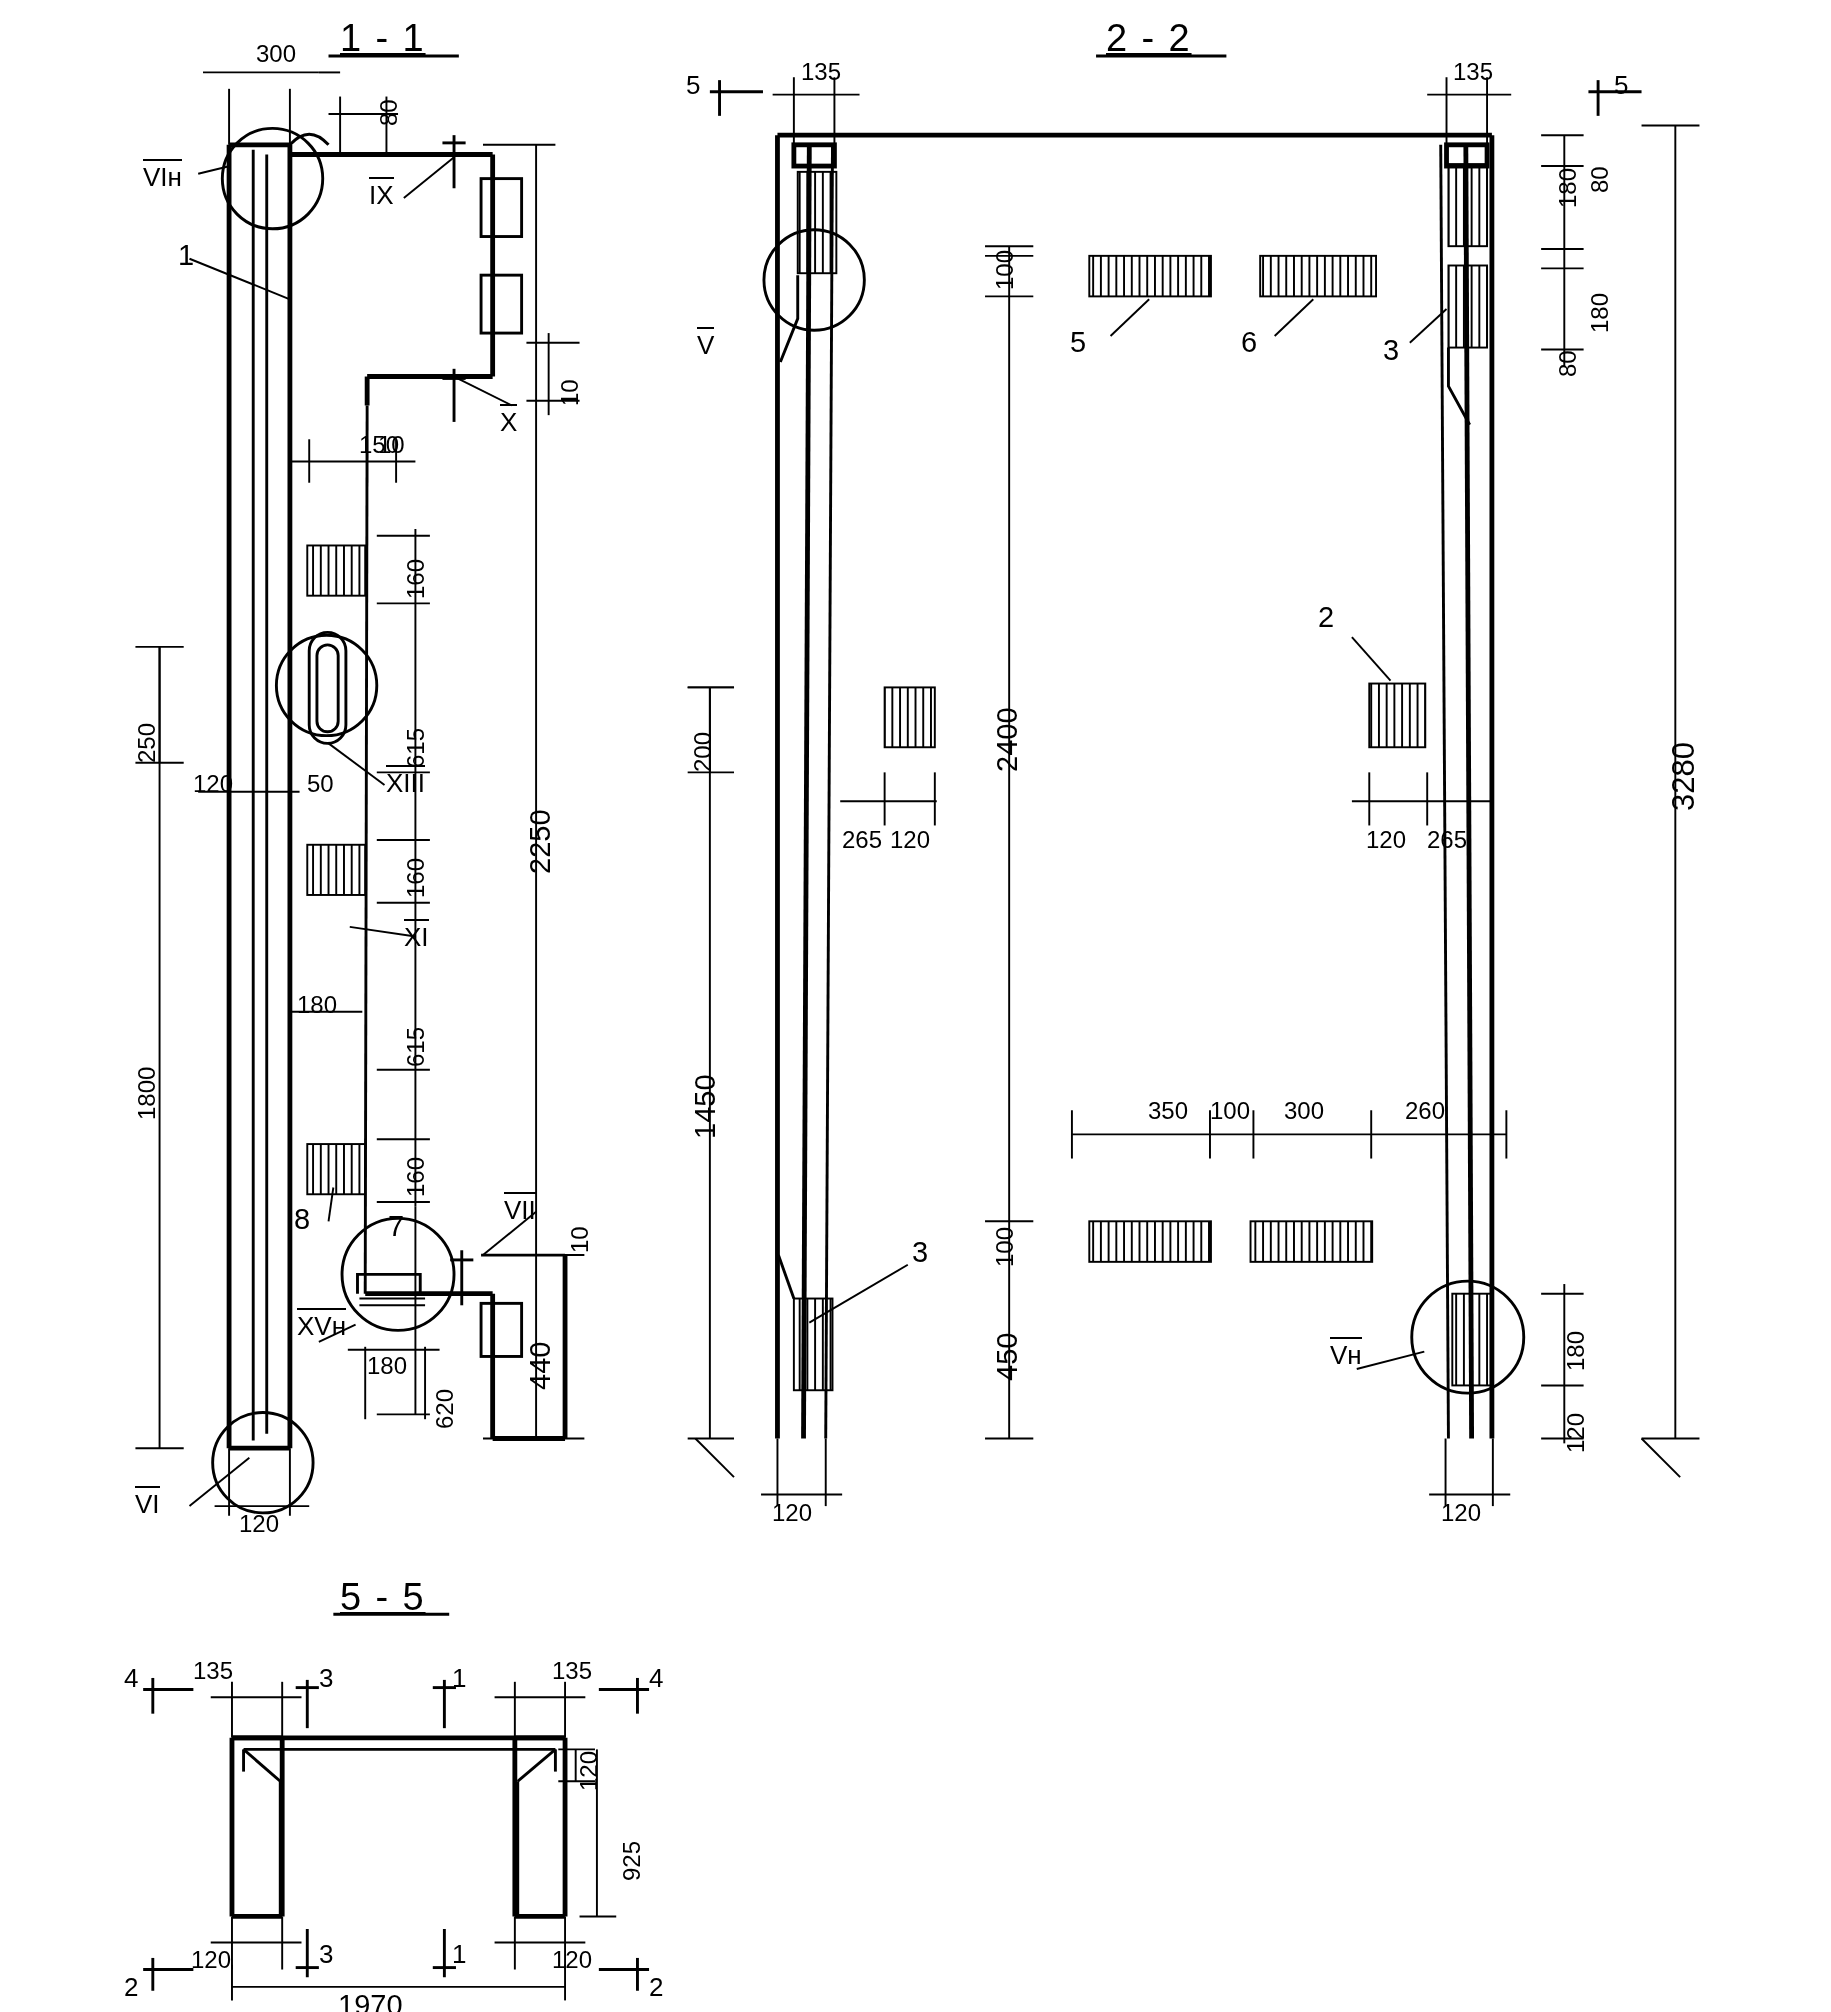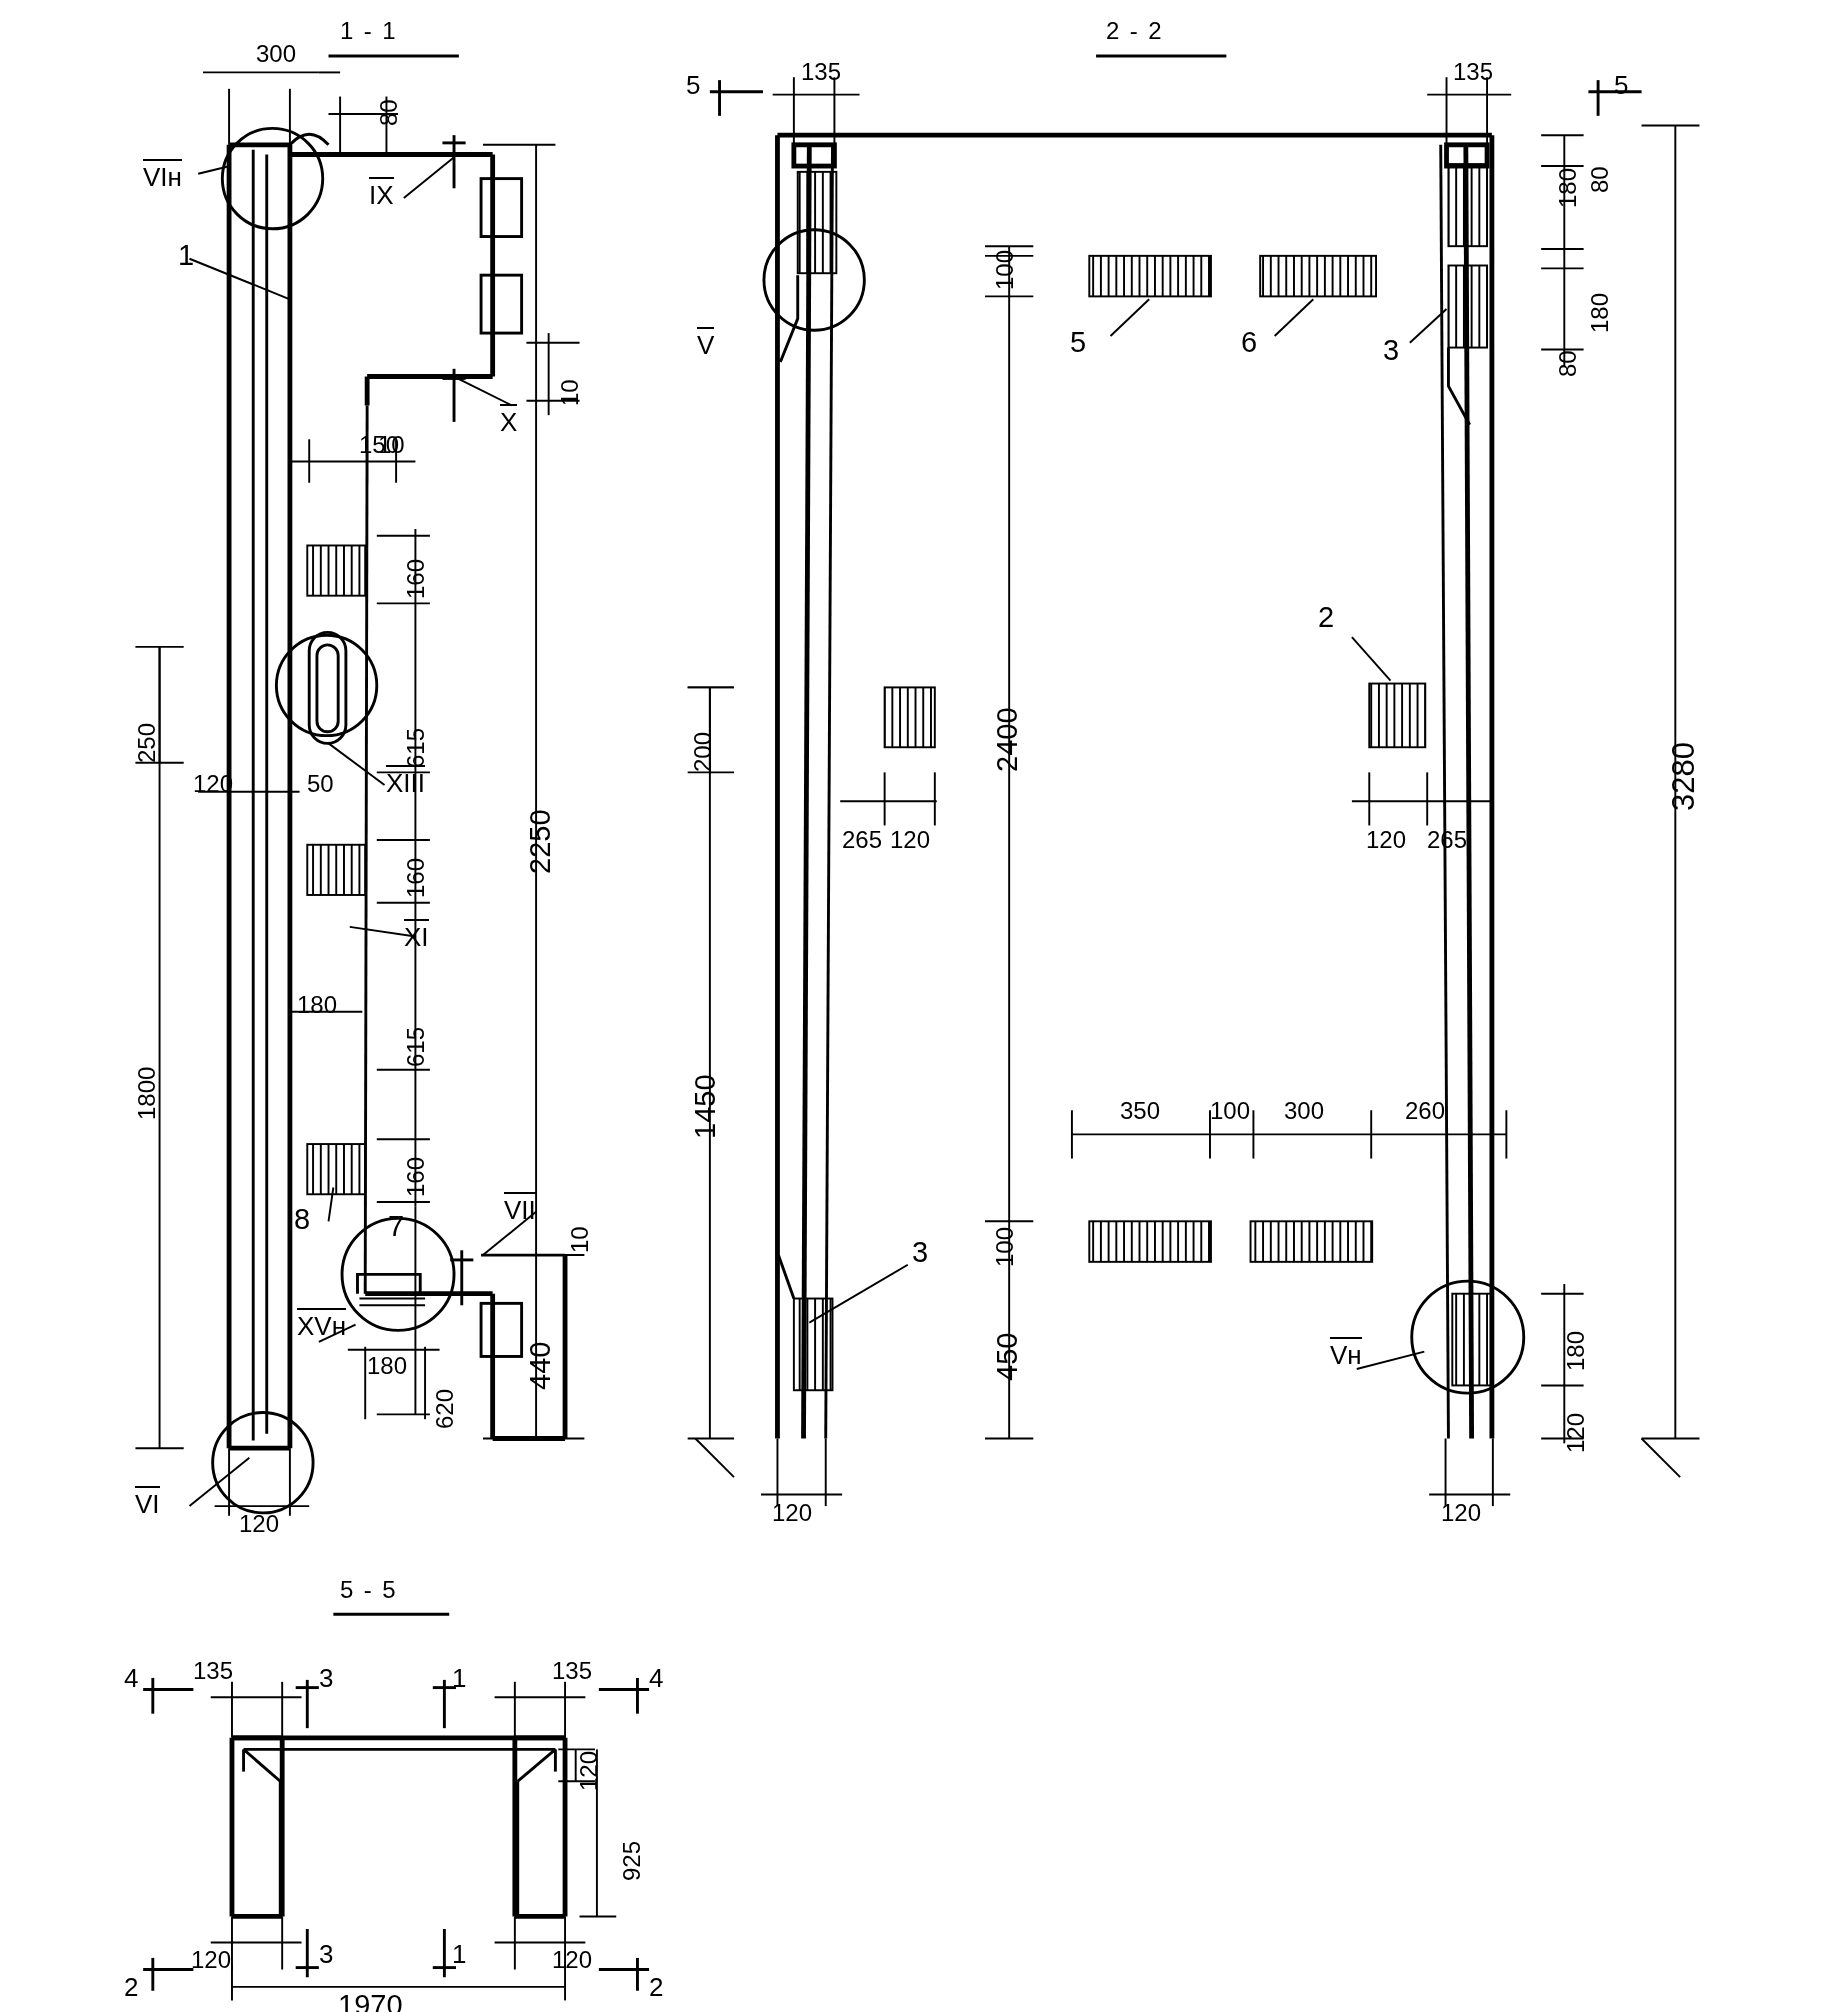--- a/index.html
+++ b/index.html
@@ -1,20 +1,20 @@
 <!DOCTYPE html>
 <html><head>
 <meta charset="utf-8">
 <style>
   html,body{margin:0;padding:0;background:#ffffff;}
   body{width:1832px;height:2012px;position:relative;font-family:"Liberation Sans",sans-serif;color:#000;overflow:hidden;}
   .stage{position:absolute;left:0;top:0;width:1832px;height:2012px;}
   .lbl{position:absolute;font-size:24px;line-height:1;white-space:nowrap;font-family:"Liberation Sans",sans-serif;}
   .lbl.vert{transform-origin:left top;transform:rotate(-90deg);}
-  .title{position:absolute;font-size:24px;letter-spacing:1.9px;white-space:nowrap;}
+  .title{position:absolute;font-size:38px;letter-spacing:1.9px;white-space:nowrap;text-decoration:underline;}
   .mark{position:absolute;font-size:26px;white-space:nowrap;}
   .mark .ovl{border-top:2.9px solid #000;padding-top:1px;}
   svg{position:absolute;left:0;top:0;}
   .ln{stroke:#000;fill:none;}
   .thin{stroke-width:2;}
   .med{stroke-width:3;}
   .thick{stroke-width:5;}
 </style>
 </head>
 <body>
@@ -389,21 +389,21 @@
 <div class="lbl vert" style="left:993px;top:290px;">100</div>
 <div class="lbl vert" style="left:691px;top:772px;">200</div>
 <div class="lbl" style="left:842px;top:828px;">265</div>
 <div class="lbl" style="left:890px;top:828px;">120</div>
 <div class="lbl" style="left:1366px;top:828px;">120</div>
 <div class="lbl" style="left:1427px;top:828px;">265</div>
 <div class="lbl vert" style="left:993px;top:772px;font-size:29px;">2400</div>
 <div class="lbl vert" style="left:691px;top:1139px;font-size:29px;">1450</div>
 <div class="lbl vert" style="left:993px;top:1381px;font-size:29px;">450</div>
 <div class="lbl vert" style="left:993px;top:1267px;">100</div>
-<div class="lbl" style="left:1120px;top:1099px;text-align:center;">350</div>
+<div class="lbl" style="left:1148px;top:1099px;text-align:center;">350</div>
 <div class="lbl" style="left:1210px;top:1099px;">100</div>
 <div class="lbl" style="left:1284px;top:1099px;">300</div>
 <div class="lbl" style="left:1405px;top:1099px;">260</div>
 <div class="lbl vert" style="left:1668px;top:811px;font-size:31px;">3280</div>
 <div class="lbl vert" style="left:1564px;top:1371px;">180</div>
 <div class="lbl vert" style="left:1564px;top:1453px;">120</div>
 <div class="lbl" style="left:772px;top:1501px;">120</div>
 <div class="lbl" style="left:1441px;top:1501px;">120</div>
 
 <div class="mark" style="left:686px;top:70px;">5</div>

